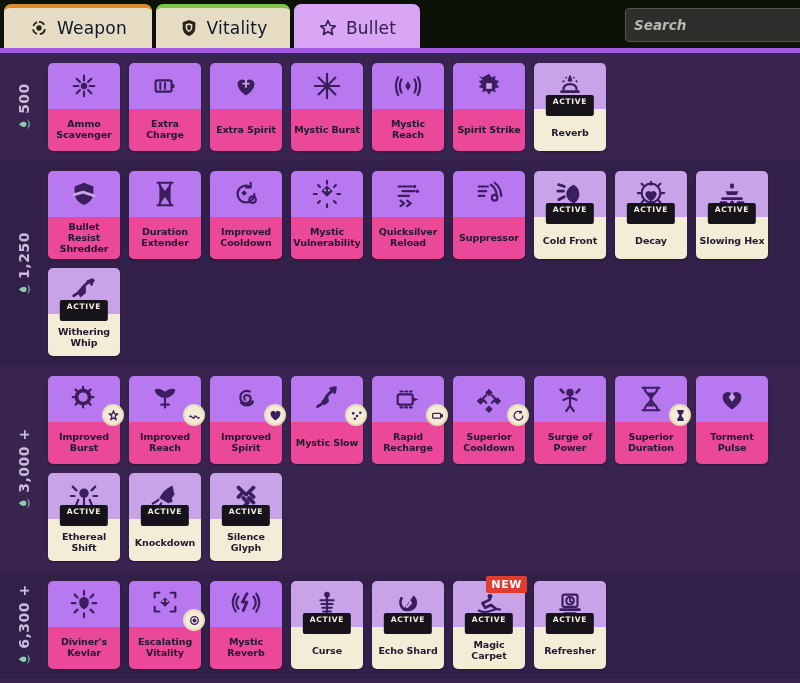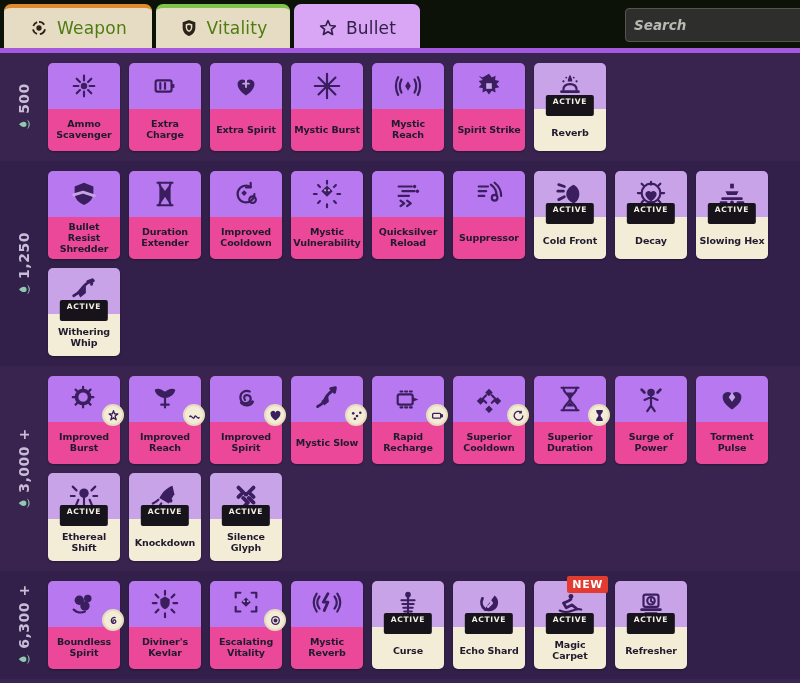--- a/index.html
+++ b/index.html
@@ -23,21 +23,21 @@
     padding: 0 16px;
     cursor: pointer;
     border-top: 4px solid transparent;
   }
   .tab .tab-label {
     font-size: 17px; font-weight: 400; letter-spacing: .2px;
   }
   .tab-weapon { left: 4px; width: 148px; background: #e6dcc3; border-top-color: #e08a2e; }
   .tab-vitality { left: 156px; width: 134px; background: #e6dcc3; border-top-color: #7fc44a; }
   .tab-spirit { left: 294px; width: 126px; background: #d9a6f5; border-top-color: #d9a6f5; }
-  .tab-weapon .tab-label, .tab-vitality .tab-label { color: #4d7c0f; }
+  .tab-weapon .tab-label, .tab-vitality .tab-label { color: #0f172a; }
   .tab-spirit .tab-label { color: #33204a; }
   .tab-ico { width: 20px; height: 20px; display:block; flex: 0 0 20px; }
 
   
   .search-wrap {
     position: absolute; top: 8px; left: 625px; width: 180px; height: 34px;
     background: #2e2e2c; border: 1px solid #55554f; border-radius: 4px;
     display: flex; align-items: center; padding: 0 8px;
   }
   .search-input {
@@ -571,48 +571,48 @@
                 </span>
               </div>
               <div class="name-pane">
                 <span class="iname">Superior Cooldown</span>
               </div>
             </div>
             <div class="card">
               <div class="ico-pane">
                 <span>
                   <svg class="glyph" viewBox="0 0 32 32" fill="none" stroke="#3a1e5e" stroke-width="2.3" stroke-linecap="round" stroke-linejoin="round">
+                    <circle cx="16" cy="9" r="4" fill="#3a1e5e" stroke="none"></circle>
+                    <path d="M16 13v10M9 17l7-3 7 3M12 29l4-6 4 6"></path>
+                    <path d="M6 6l3 3M26 6l-3 3" stroke-width="3"></path>
+                  </svg>
+                </span>
+              </div>
+              <div class="name-pane">
+                <span class="iname">Surge of Power</span>
+              </div>
+            </div>
+            <div class="card">
+              <div class="ico-pane">
+                <span>
+                  <svg class="glyph" viewBox="0 0 32 32" fill="none" stroke="#3a1e5e" stroke-width="2.3" stroke-linecap="round" stroke-linejoin="round">
                     <path d="M7 4h18M7 28h18"></path>
                     <path d="M9 4c0 6 7 8 7 12s-7 6-7 12M23 4c0 6-7 8-7 12s7 6 7 12"></path>
                     <path d="M12 9h8l-4 5Z" fill="#3a1e5e" stroke="none"></path>
                     <path d="M12 24h8l-4-5Z" fill="#3a1e5e" stroke="none"></path>
                   </svg>
                 </span>
                 <span class="sub-pip">
                   <svg viewBox="0 0 24 24" fill="#3a1e5e">
                     <path d="M6 2h12v2c0 4-4 5-4 8s4 4 4 8v2H6v-2c0-4 4-5 4-8S6 8 6 4Z"></path>
                   </svg>
                 </span>
               </div>
               <div class="name-pane">
                 <span class="iname">Superior Duration</span>
-              </div>
-            </div>
-            <div class="card">
-              <div class="ico-pane">
-                <span>
-                  <svg class="glyph" viewBox="0 0 32 32" fill="none" stroke="#3a1e5e" stroke-width="2.3" stroke-linecap="round" stroke-linejoin="round">
-                    <circle cx="16" cy="9" r="4" fill="#3a1e5e" stroke="none"></circle>
-                    <path d="M16 13v10M9 17l7-3 7 3M12 29l4-6 4 6"></path>
-                    <path d="M6 6l3 3M26 6l-3 3" stroke-width="3"></path>
-                  </svg>
-                </span>
-              </div>
-              <div class="name-pane">
-                <span class="iname">Surge of Power</span>
               </div>
             </div>
             <div class="card">
               <div class="ico-pane">
                 <span>
                   <svg class="glyph" viewBox="0 0 32 32" fill="none" stroke="#3a1e5e" stroke-width="2.3" stroke-linecap="round" stroke-linejoin="round">
                     <path d="M16 27s-10-6-10-13a5.5 5.5 0 0 1 10-3 5.5 5.5 0 0 1 10 3c0 7-10 13-10 13Z" fill="#3a1e5e" stroke="none"></path>
                     <path d="M16 9l3.5 5-3.5 5-3.5-5Z" fill="#c9a3e8" stroke="none"></path>
                   </svg>
                 </span>
@@ -675,40 +675,20 @@
                 <path d="M3 17c3 2 6 3 9 3s6-1 9-3c-2 3-5 5-9 5s-7-2-9-5Z"></path>
               </svg>
               <span>6,300 +</span>
             </div>
           </div>
           <div class="tier-grid">
             <div class="card">
               <div class="ico-pane">
                 <span>
                   <svg class="glyph" viewBox="0 0 32 32" fill="none" stroke="#3a1e5e" stroke-width="2.3" stroke-linecap="round" stroke-linejoin="round">
-                    <circle cx="11" cy="12" r="5" fill="#3a1e5e" stroke="none"></circle>
-                    <circle cx="20" cy="10" r="4" fill="#3a1e5e" stroke="none"></circle>
-                    <circle cx="17" cy="18" r="5" fill="#3a1e5e" stroke="none"></circle>
-                    <path d="M5 22c3 3 8 4 12 2"></path>
-                  </svg>
-                </span>
-                <span class="sub-pip">
-                  <svg viewBox="0 0 24 24" fill="none" stroke="#3a1e5e" stroke-width="2.4">
-                    <path d="M16 7c-4-2-8 1-8 5s3 6 6 5 3-5 0-6-4 2-2 4"></path>
-                  </svg>
-                </span>
-              </div>
-              <div class="name-pane">
-                <span class="iname">Boundless Spirit</span>
-              </div>
-            </div>
-            <div class="card">
-              <div class="ico-pane">
-                <span>
-                  <svg class="glyph" viewBox="0 0 32 32" fill="none" stroke="#3a1e5e" stroke-width="2.3" stroke-linecap="round" stroke-linejoin="round">
                     <path d="M16 8 11 11v4c0 3 2 5.5 5 6.5 3-1 5-3.5 5-6.5v-4Z" fill="#3a1e5e" stroke="none"></path>
                     <path d="M16 2v4M16 26v4M3 15h4M25 15h4M6 6l3 3M26 6l-3 3M6 25l3-3M26 25l-3-3"></path>
                   </svg>
                 </span>
               </div>
               <div class="name-pane">
                 <span class="iname">Diviner's Kevlar</span>
               </div>
             </div>
             <div class="card">

